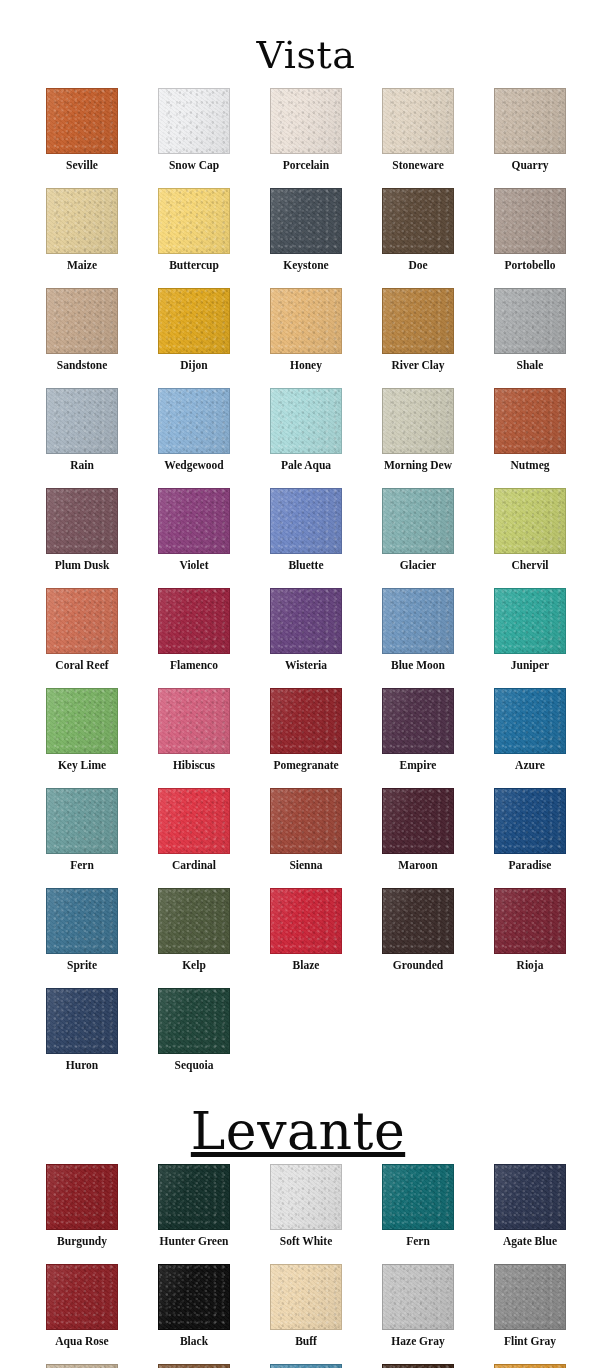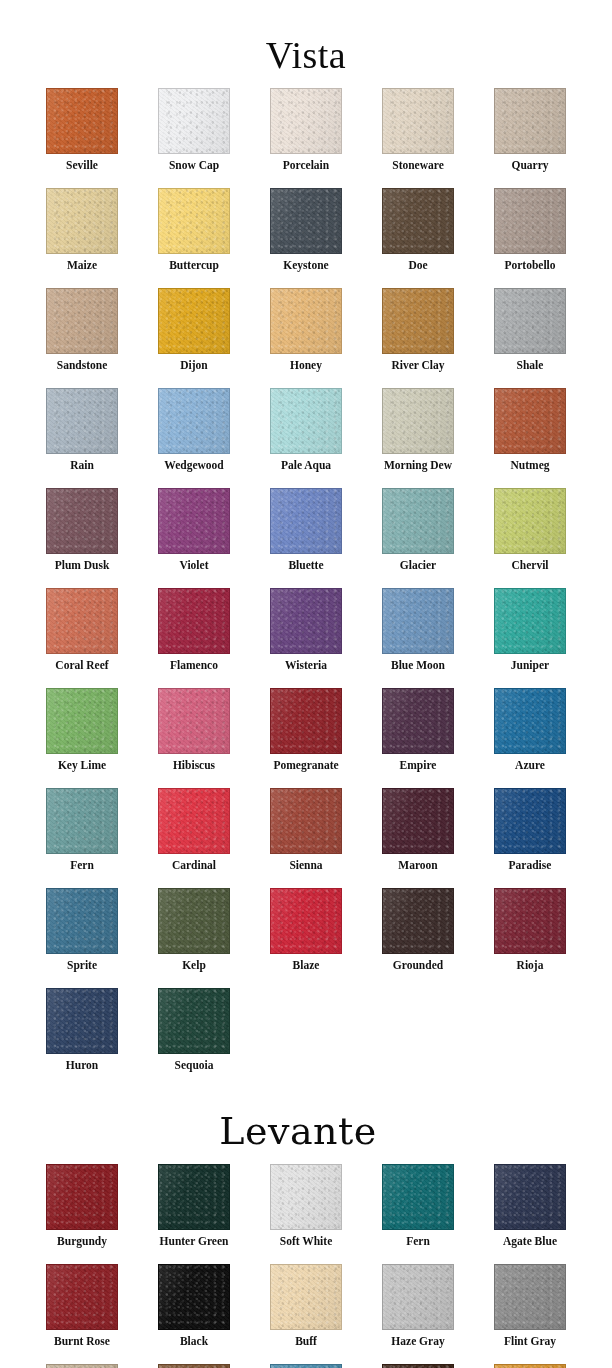--- a/index.html
+++ b/index.html
@@ -28,27 +28,27 @@
     font-family: "DejaVu Serif", "Liberation Serif", serif;
     font-weight: 400;
     color: #0b0b0b;
     letter-spacing: 0.5px;
   }
   #vista-section .section-title {
     font-size: 38px;
     line-height: 42px;
     padding-top: 34px;
     margin: 0 0 12px 0;
-    font-family: Liberation Serif, serif;
   }
   #levante-section .section-title {
-    font-size: 38px;
+    font-size: 52px;
     line-height: 42px;
     padding-top: 12px;
     margin: 0 16px 12px 0;
+    text-decoration: underline;
   }
 
   
   .swatch-grid {
     display: flex;
     flex-wrap: wrap;
     width: 560px;
     margin: 0 auto;
     padding: 0;
     font-weight: bold;
@@ -326,21 +326,21 @@
         <div class="swatch-cell">
           <div class="swatch-chip" title="Teal" style="background-color: rgb(16, 106, 112);"></div>
           <div class="swatch-label">Fern</div>
         </div>
         <div class="swatch-cell">
           <div class="swatch-chip" title="Agate Blue" style="background-color: rgb(44, 53, 80);"></div>
           <div class="swatch-label">Agate Blue</div>
         </div>
         <div class="swatch-cell">
           <div class="swatch-chip" title="Burnt Rose" style="background-color: rgb(142, 32, 38);"></div>
-          <div class="swatch-label">Burnt Rose</div>
+          <div class="swatch-label">Aqua Rose</div>
         </div>
         <div class="swatch-cell">
           <div class="swatch-chip" title="Black" style="background-color: rgb(13, 13, 13);"></div>
           <div class="swatch-label">Black</div>
         </div>
         <div class="swatch-cell">
           <div class="swatch-chip" title="Buff" style="background-color: rgb(238, 215, 176);"></div>
           <div class="swatch-label">Buff</div>
         </div>
         <div class="swatch-cell">

